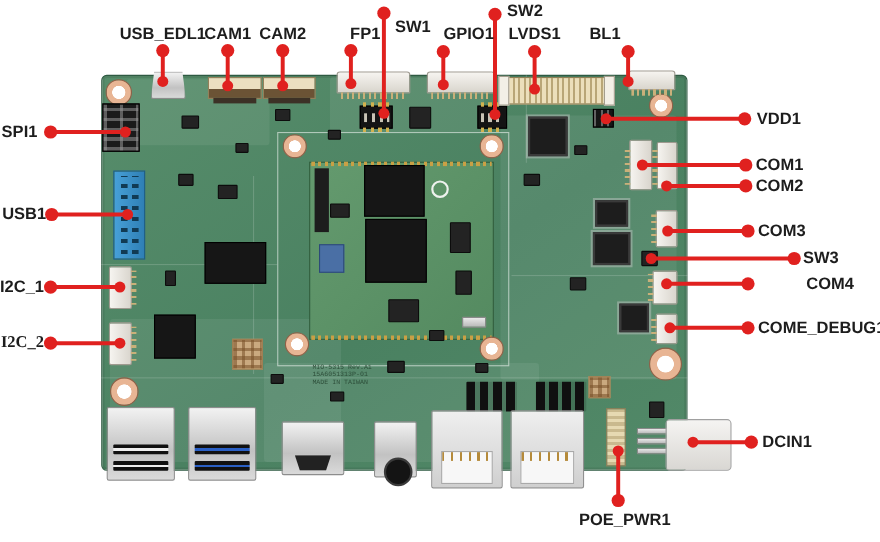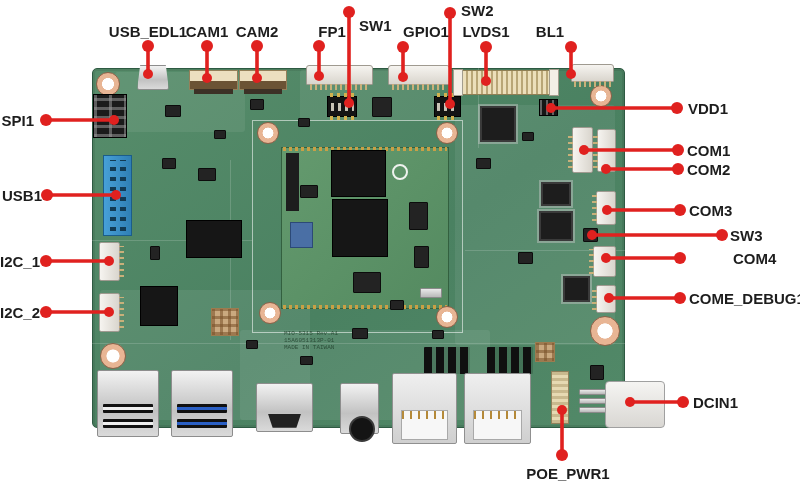--- a/index.html
+++ b/index.html
@@ -266,21 +266,21 @@
     <div class="callout-label side-top" style="left: 257px; top: 31px;">CAM2</div>
     <div class="callout-label side-top" style="left: 332px; top: 31px;">FP1</div>
     <div class="callout-label side-float" style="left: 359px; top: 9px; margin-top: 16px;">SW1</div>
     <div class="callout-label side-top" style="left: 426px; top: 31px;">GPIO1</div>
     <div class="callout-label side-float" style="left: 461px; top: 10px;">SW2</div>
     <div class="callout-label side-top" style="left: 486px; top: 31px;">LVDS1</div>
     <div class="callout-label side-top" style="left: 550px; top: 31px;">BL1</div>
     <div class="callout-label side-left" style="left: 34px; top: 120px;">SPI1</div>
     <div class="callout-label side-left" style="left: 42px; top: 195px;">USB1</div>
     <div class="callout-label side-left" style="left: 40px; top: 261px;">I2C_1</div>
-    <div class="callout-label side-left" style="left: 40px; top: 312px;">I2C_2</div>
+    <div class="callout-label side-left" style="left: 40px; top: 312px; font-family: Liberation Serif, serif;">I2C_2</div>
     <div class="callout-label side-right" style="left: 688px; top: 108px;">VDD1</div>
     <div class="callout-label side-right" style="left: 687px; top: 150px;">COM1</div>
     <div class="callout-label side-right" style="left: 687px; top: 169px;">COM2</div>
     <div class="callout-label side-right" style="left: 689px; top: 210px;">COM3</div>
     <div class="callout-label side-right" style="left: 730px; top: 235px;">SW3</div>
     <div class="callout-label side-right" style="left: 689px; top: 258px; margin-left: 44px;">COM4</div>
     <div class="callout-label side-right" style="left: 689px; top: 298px;">COME_DEBUG1</div>
     <div class="callout-label side-right" style="left: 693px; top: 402px;">DCIN1</div>
     <div class="callout-label side-bottom" style="left: 568px; top: 473px; text-align: right;">POE_PWR1</div>
   </div>

